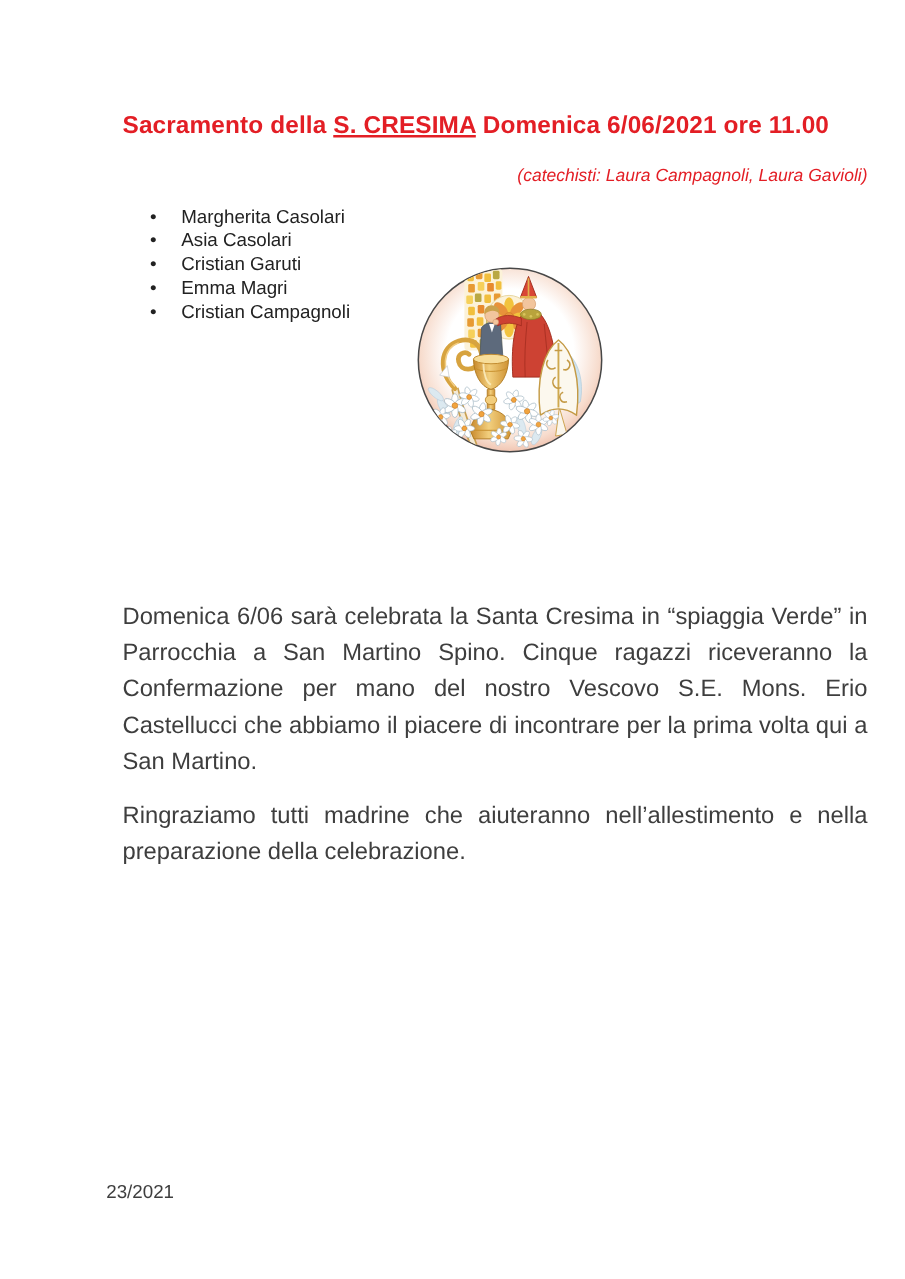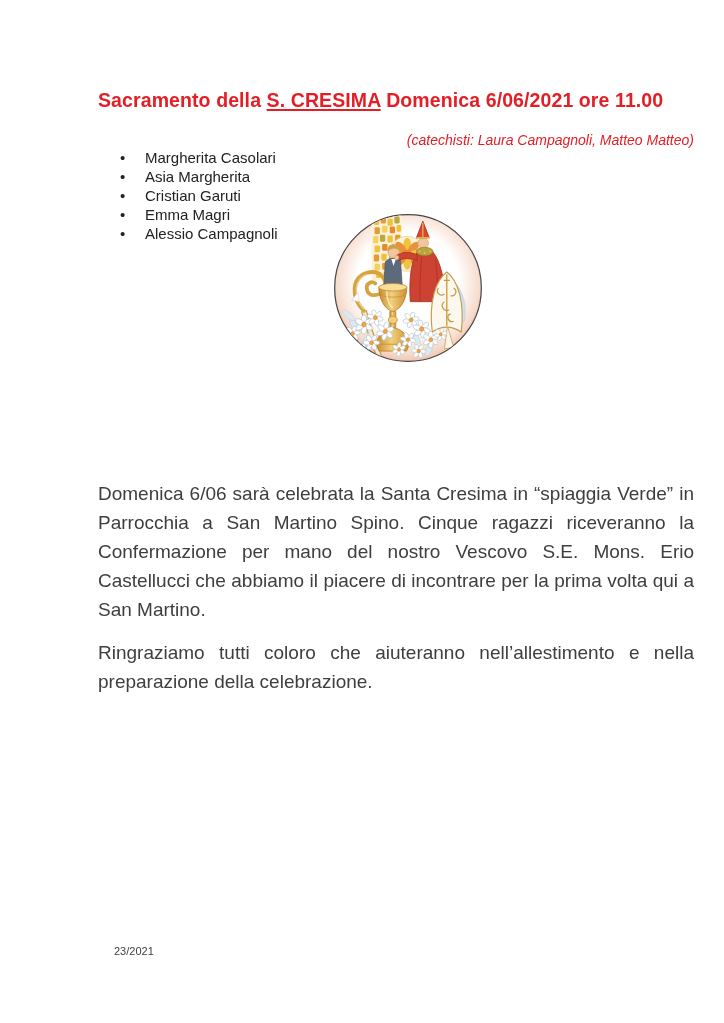--- a/index.html
+++ b/index.html
@@ -38,21 +38,21 @@
     width: 596px;
     text-align: right;
     font-style: italic;
     font-size: 14px;
     line-height: 18px;
     color: var(--heading-red, #e31e25);
   }
   .candidates {
     position: absolute;
     left: 88px;
-    top: 148px;
+    top: 164px;
     margin: 0;
     padding: 0;
     list-style: none;
     font-size: 15px;
     line-height: 19px;
     color: var(--list-text, #222222);
   }
   .candidates li {
     position: relative;
     padding-left: 25px;
@@ -82,46 +82,46 @@
     text-align: justify;
     color: var(--body-text, #3e3e3e);
   }
   .bodytext p { margin: 0 0 14px 0; }
   .bodytext p.u {
     text-decoration: underline;
     text-underline-offset: 3px;
   }
   .footer {
     position: absolute;
-    left: 82px;
+    left: 53px;
     top: 945px;
-    font-size: 11px;
+    font-size: 15px;
     color: var(--body-text, #3e3e3e);
   }
 </style>
 </head>
 <body>
 
 <div class="page">
 
   <h1 class="heading"><span>Sacramento della </span><span class="u">S. CRESIMA</span><span> Domenica 6/06/2021 ore 11.00</span></h1>
 
-  <div class="catechists">(catechisti: Laura Campagnoli, Matteo Matteo)</div>
+  <div class="catechists">(catechisti: Laura Campagnoli, Laura Gavioli)</div>
 
   <ul class="candidates">
 
       <li>Margherita Casolari</li>
 
-      <li>Asia Margherita</li>
+      <li>Asia Casolari</li>
 
       <li>Cristian Garuti</li>
 
       <li>Emma Magri</li>
 
-      <li>Alessio Campagnoli</li>
+      <li>Cristian Campagnoli</li>
     </ul>
 
   <div class="illustration" role="img" aria-label="Illustrazione della Cresima: vescovo in rosso che cresima un ragazzo, vetrata, pastorale, calice dorato, mitra bianca e gigli">
     <svg viewBox="0 0 200 200" xmlns="http://www.w3.org/2000/svg">
       <defs>
         <radialGradient id="bg" cx="50%" cy="46%" r="58%">
           <stop offset="0%" stop-color="#ffffff"></stop>
           <stop offset="60%" stop-color="#ffffff"></stop>
           <stop offset="84%" stop-color="#f7dccd"></stop>
           <stop offset="100%" stop-color="#ecb49e"></stop>
@@ -270,18 +270,18 @@
           <use href="#fl" transform="translate(114,183) scale(0.85) rotate(-25)"></use>
           <use href="#fl" transform="translate(143,161) scale(0.75) rotate(15)"></use>
           <use href="#fl" transform="translate(88,181) scale(0.8) rotate(5)"></use>
         </g>
       </g>
     </svg>
   </div>
 
   <div class="bodytext">
     <p>Domenica 6/06 sarà celebrata la Santa Cresima in “spiaggia Verde” in Parrocchia a San Martino Spino. Cinque ragazzi riceveranno la Confermazione per mano del nostro Vescovo S.E. Mons. Erio Castellucci che abbiamo il piacere di incontrare per la prima volta qui a San Martino.</p>
-    <p>Ringraziamo tutti coloro che aiuteranno nell’allestimento e nella preparazione della celebrazione.</p>
+    <p>Ringraziamo tutti madrine che aiuteranno nell’allestimento e nella preparazione della celebrazione.</p>
   </div>
 
   <div class="footer">23/2021</div>
 
 </div>
 
 </body></html>

